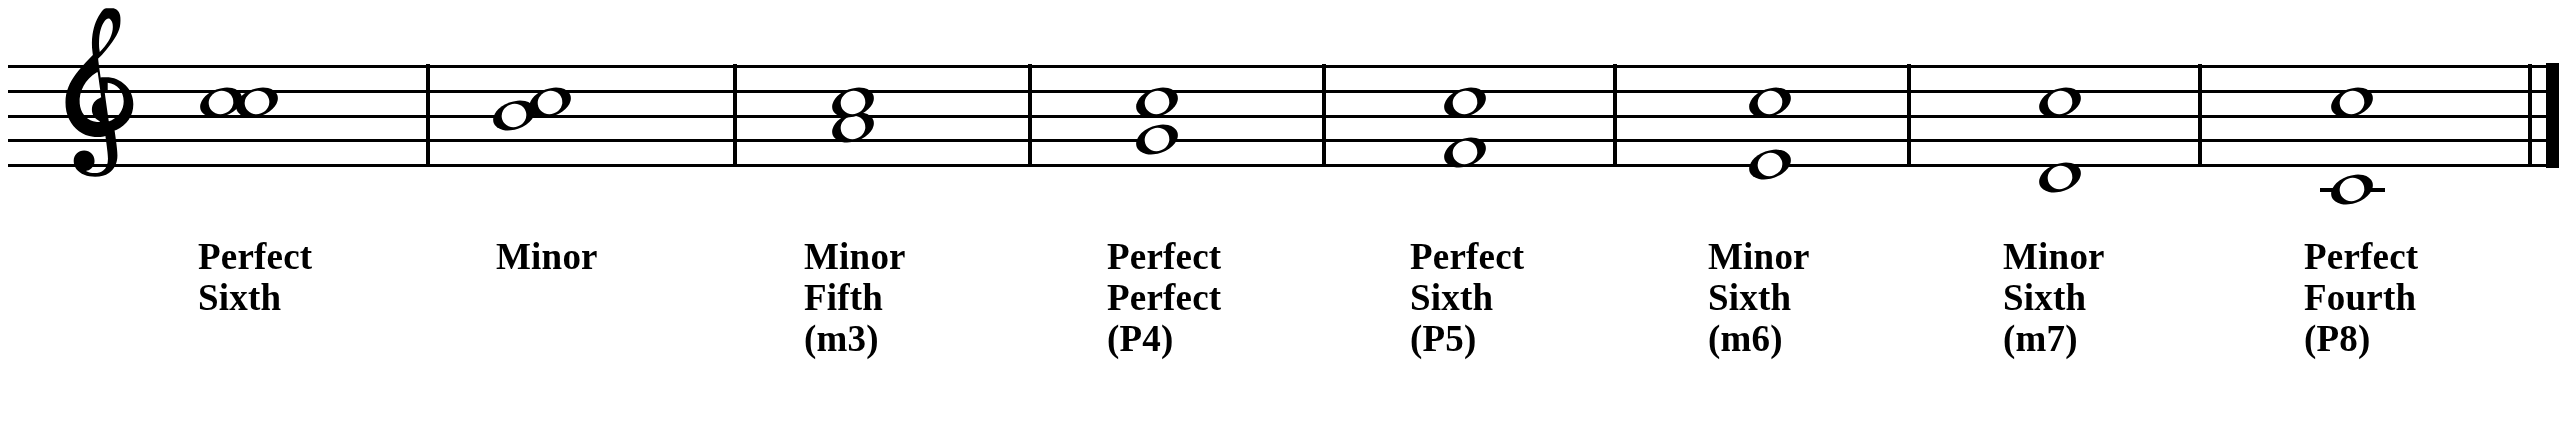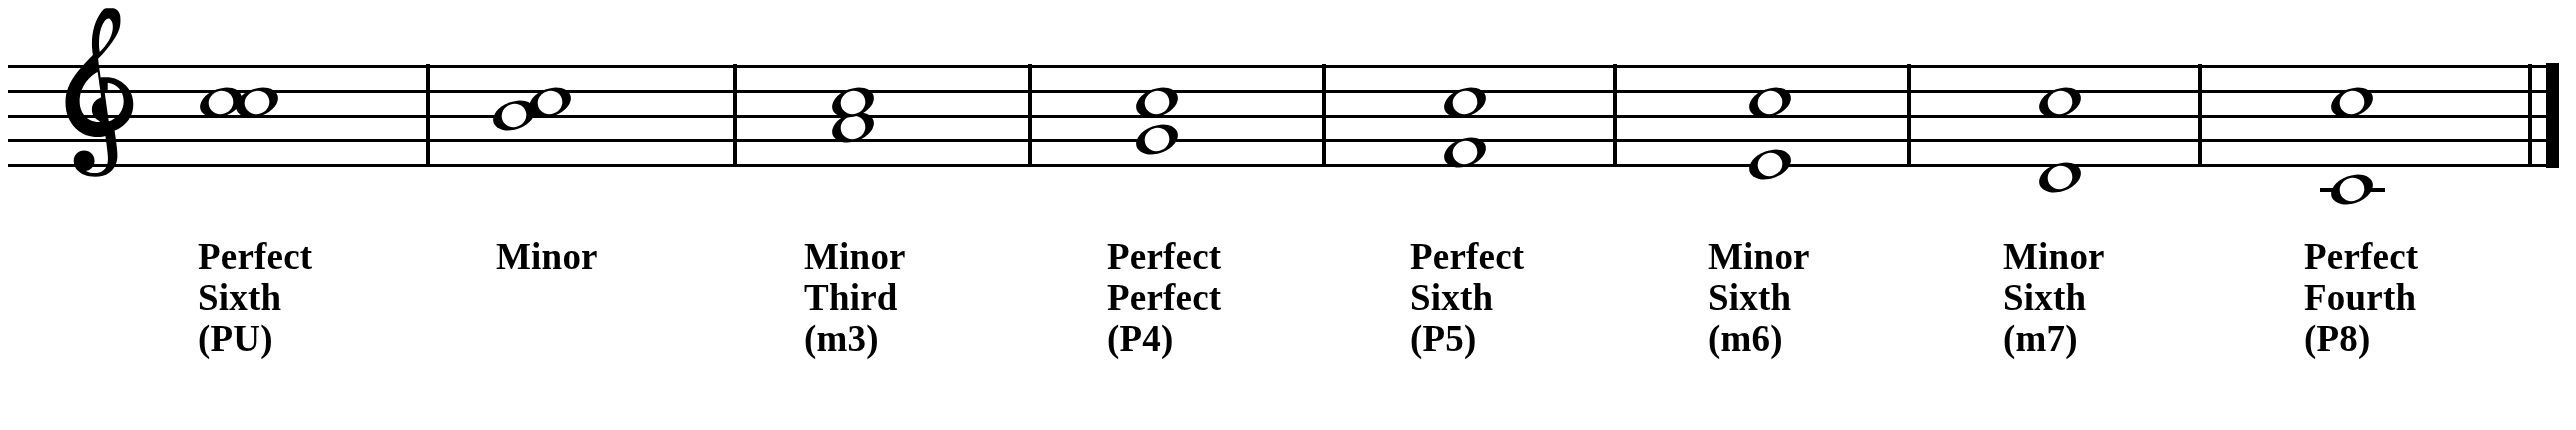--- a/index.html
+++ b/index.html
@@ -153,28 +153,27 @@
             </g>
           </svg></div>
       </div>
 
   </div>
 
   <div id="captions">
       <div class="caption" style="left: 198px;">
         <span class="ln">Perfect</span>
         <span class="ln">Sixth</span>
-        <span class="ln">(PU)</span>
       </div>
       <div class="caption" style="left: 496px;">
         <span class="ln">Minor</span>
       </div>
       <div class="caption" style="left: 804px;">
         <span class="ln">Minor</span>
-        <span class="ln">Third</span>
+        <span class="ln">Fifth</span>
         <span class="ln">(m3)</span>
       </div>
       <div class="caption" style="left: 1107px;">
         <span class="ln">Perfect</span>
         <span class="ln">Perfect</span>
         <span class="ln">(P4)</span>
       </div>
       <div class="caption" style="left: 1410px;">
         <span class="ln">Perfect</span>
         <span class="ln">Sixth</span>

